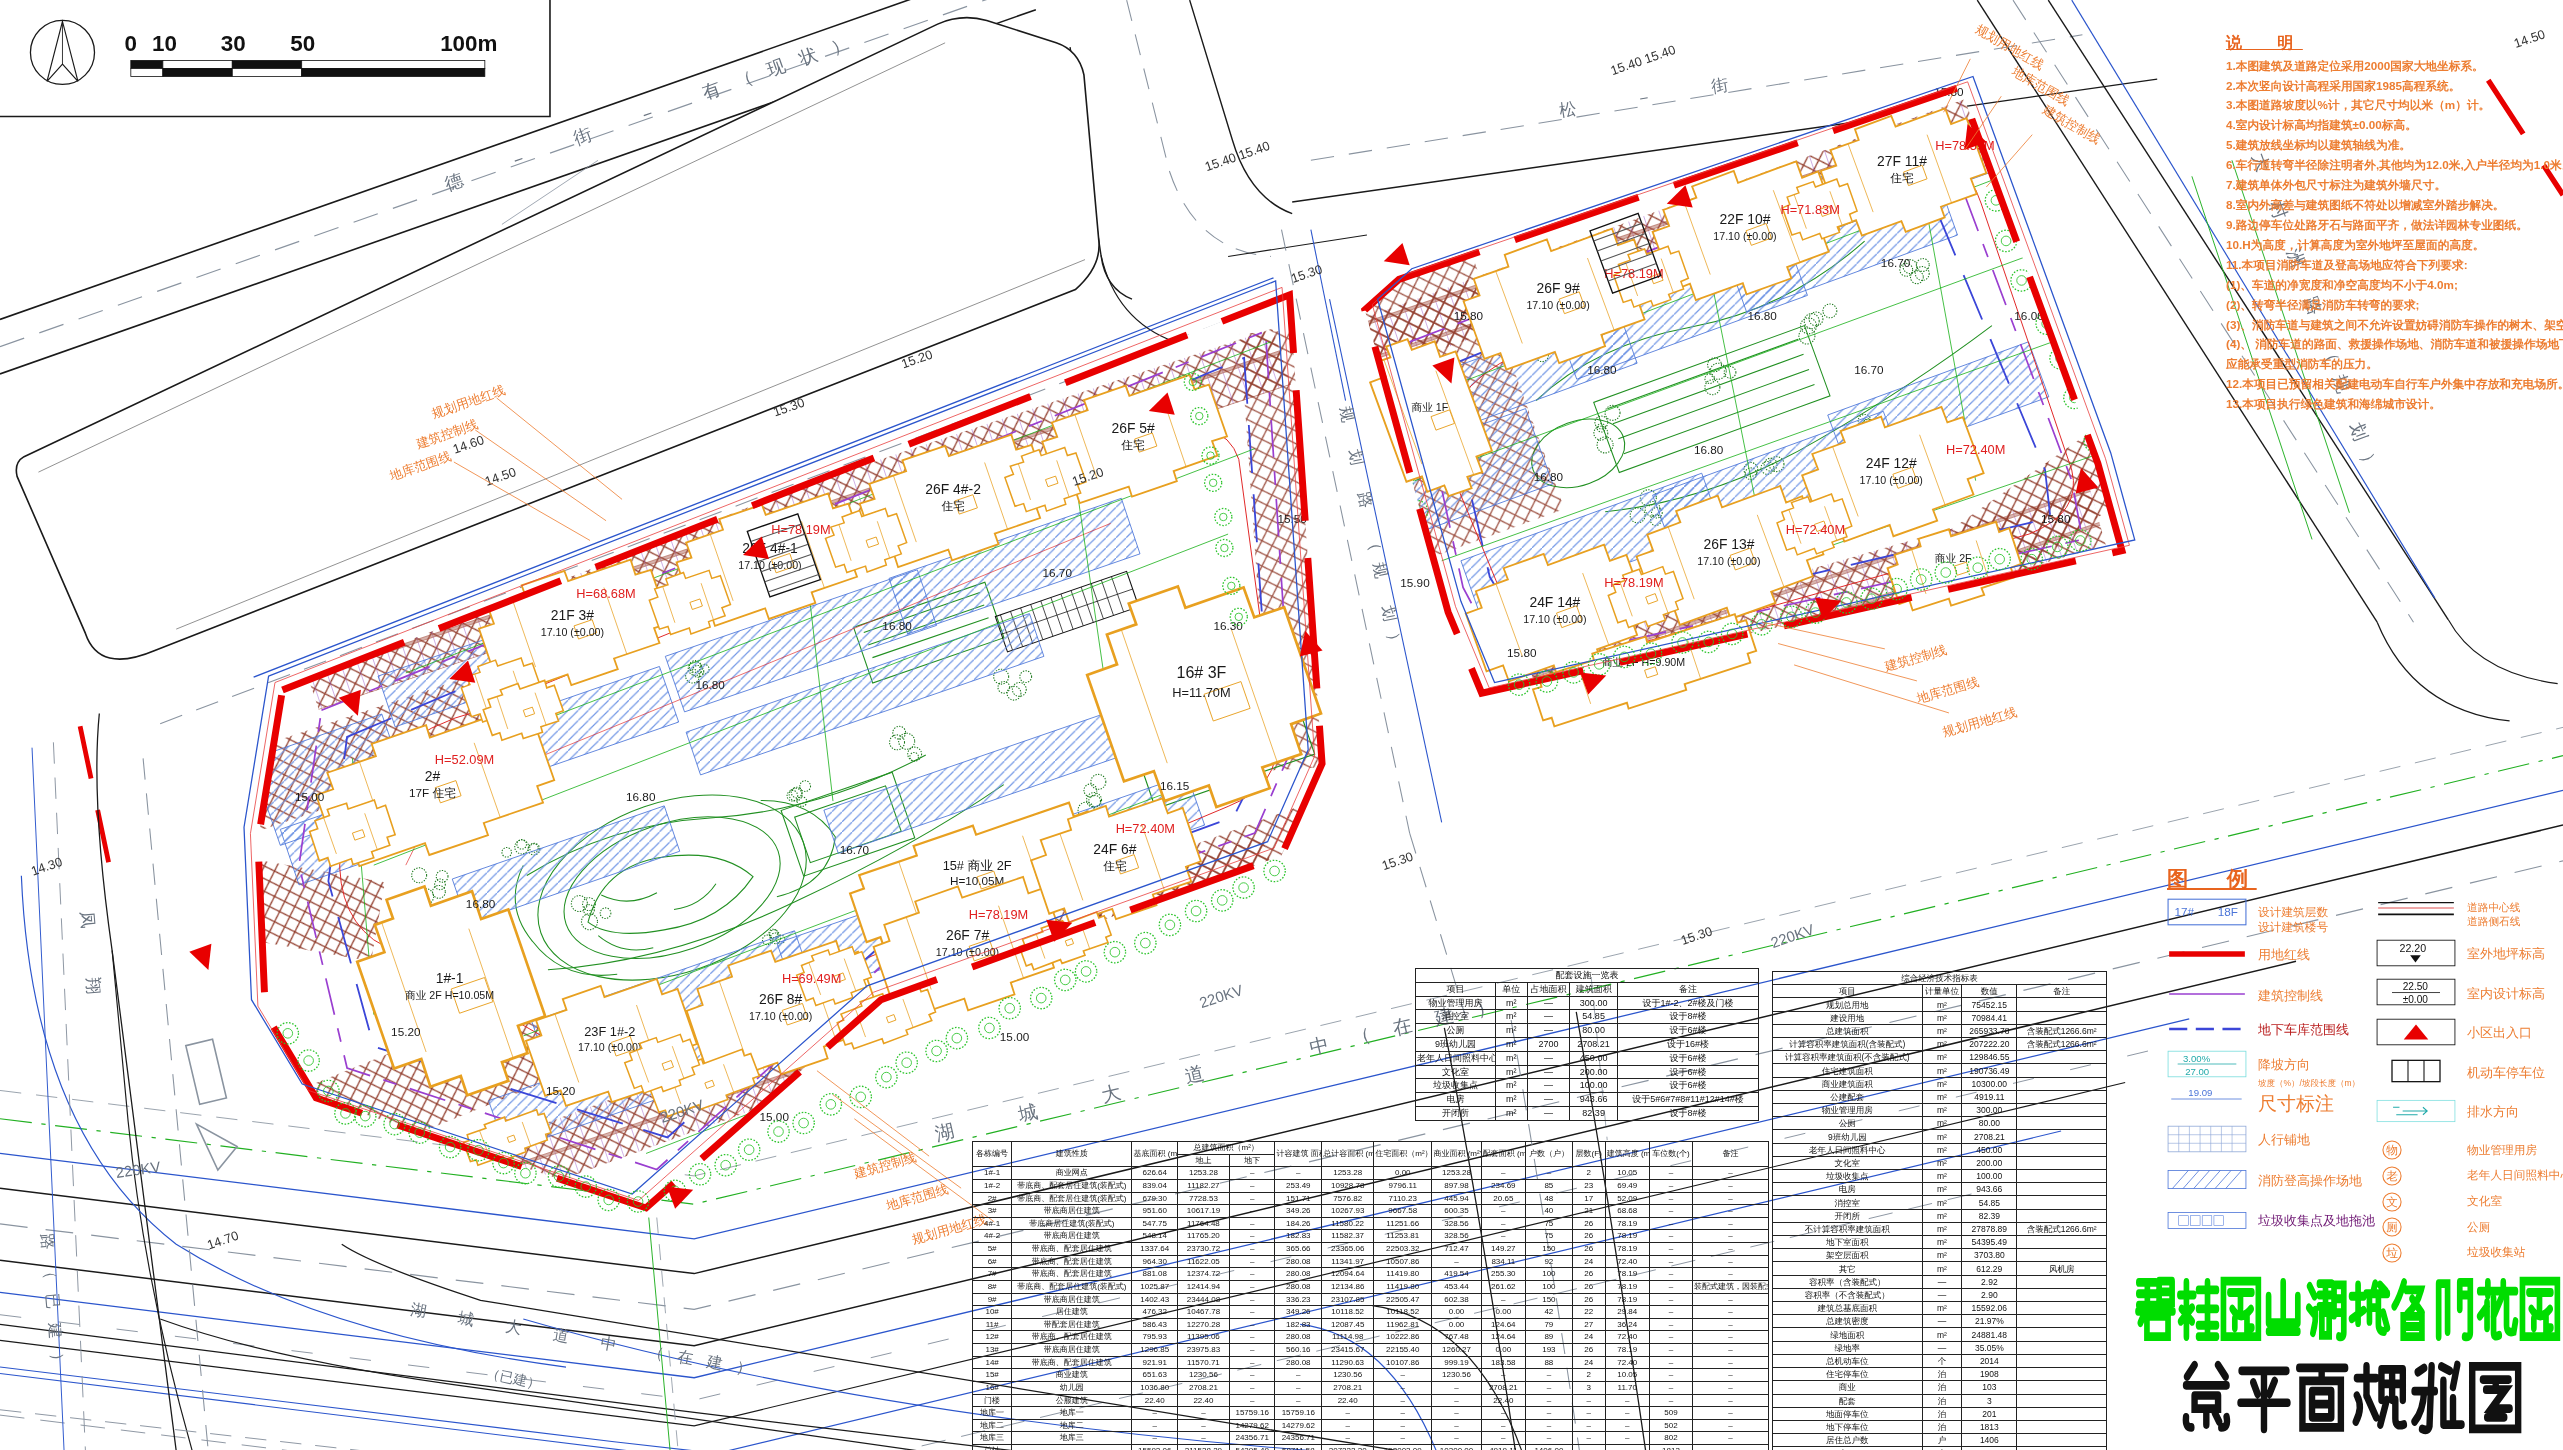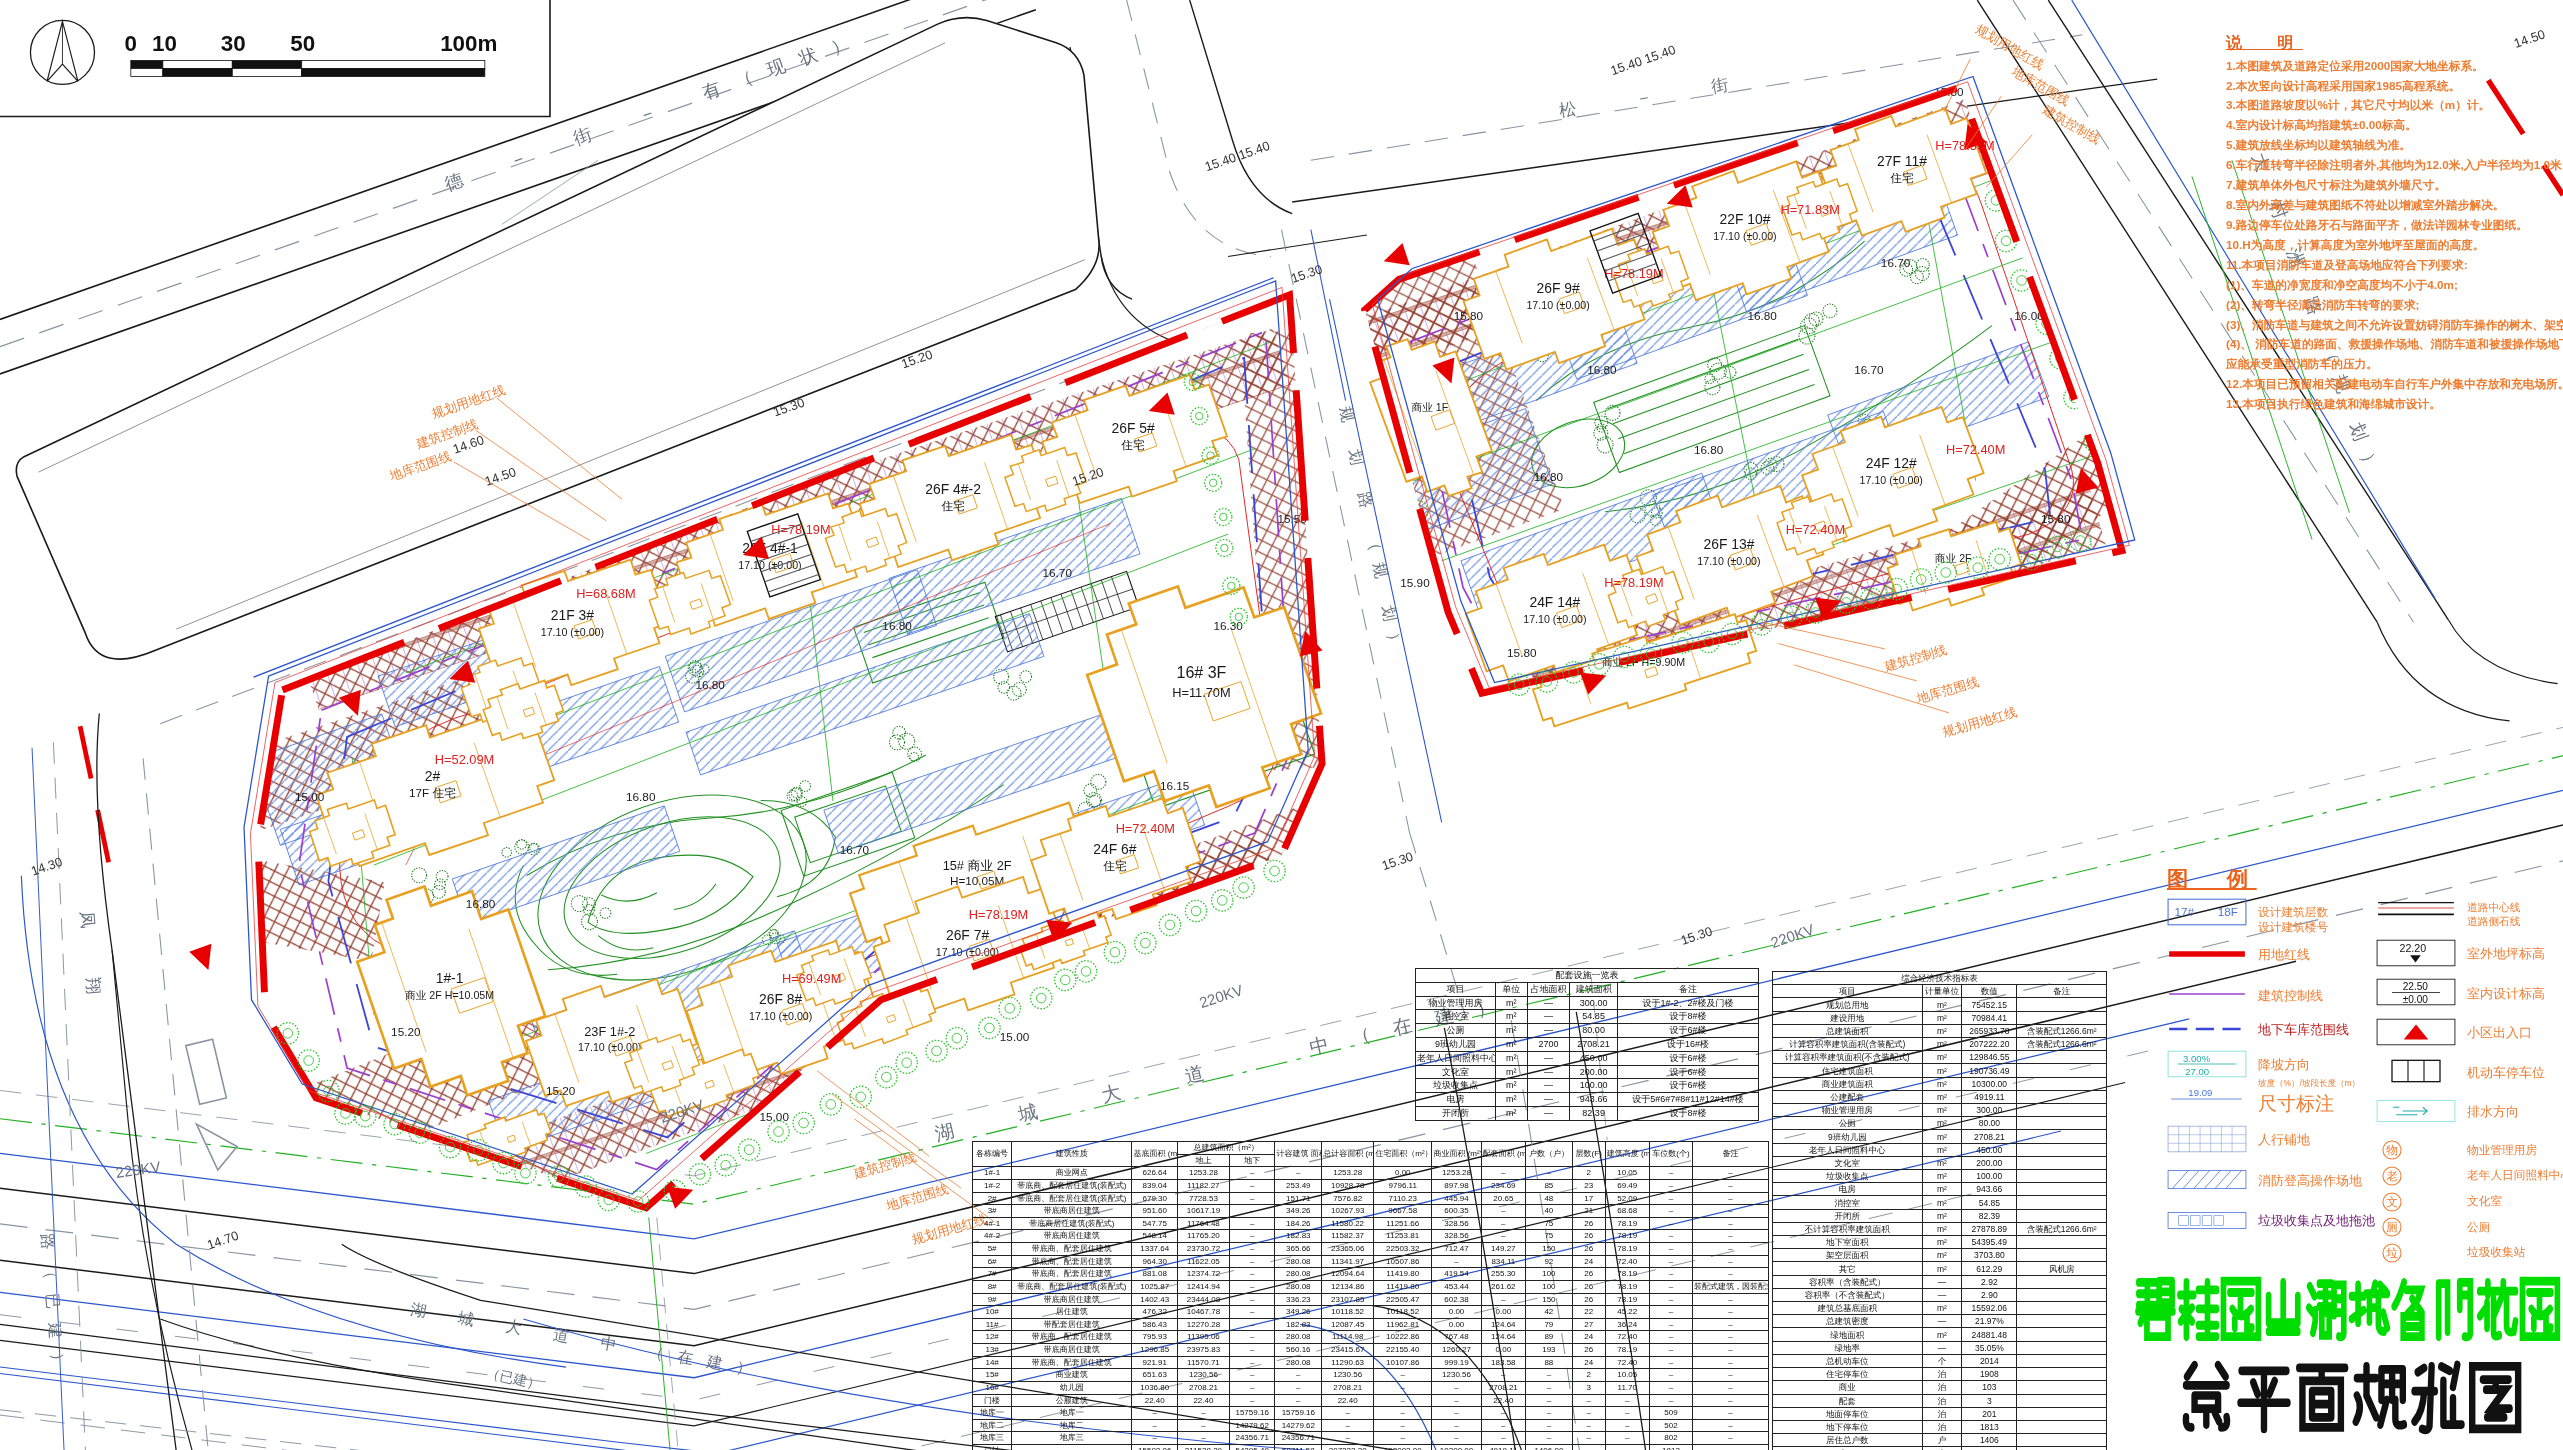--- a/index.html
+++ b/index.html
@@ -1136,21 +1136,21 @@
           <td colspan="1" rowspan="1">476.32</td>
           <td colspan="1" rowspan="1">10467.78</td>
           <td colspan="1" rowspan="1">–</td>
           <td colspan="1" rowspan="1">349.26</td>
           <td colspan="1" rowspan="1">10118.52</td>
           <td colspan="1" rowspan="1">10118.52</td>
           <td colspan="1" rowspan="1">0.00</td>
           <td colspan="1" rowspan="1">0.00</td>
           <td colspan="1" rowspan="1">42</td>
           <td colspan="1" rowspan="1">22</td>
-          <td colspan="1" rowspan="1">45.22</td>
+          <td colspan="1" rowspan="1">29.84</td>
           <td colspan="1" rowspan="1">–</td>
           <td colspan="1" rowspan="1">–</td>
         </tr>
         <tr>
           <td colspan="1" rowspan="1">11#</td>
           <td colspan="1" rowspan="1">带配套居住建筑</td>
           <td colspan="1" rowspan="1">586.43</td>
           <td colspan="1" rowspan="1">12270.28</td>
           <td colspan="1" rowspan="1">–</td>
           <td colspan="1" rowspan="1">182.83</td>

